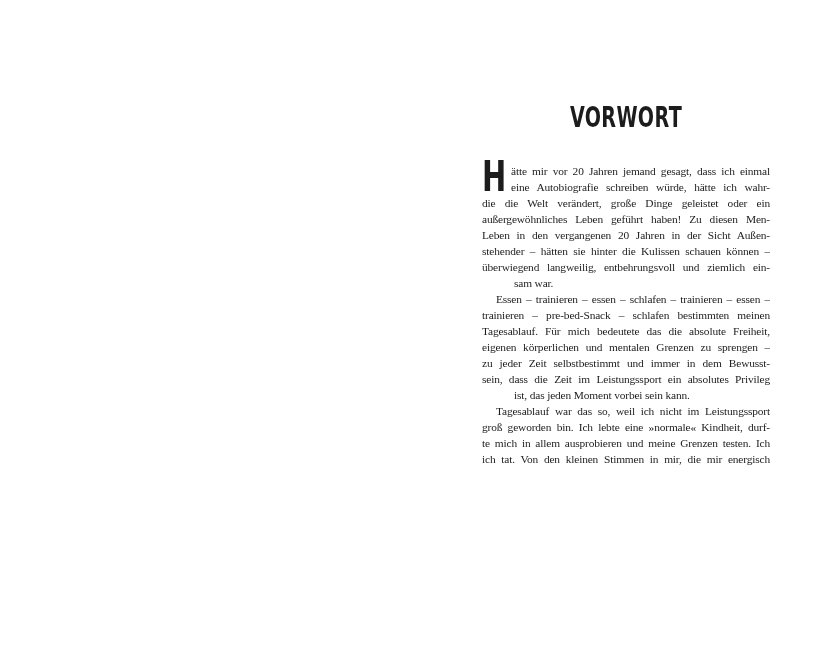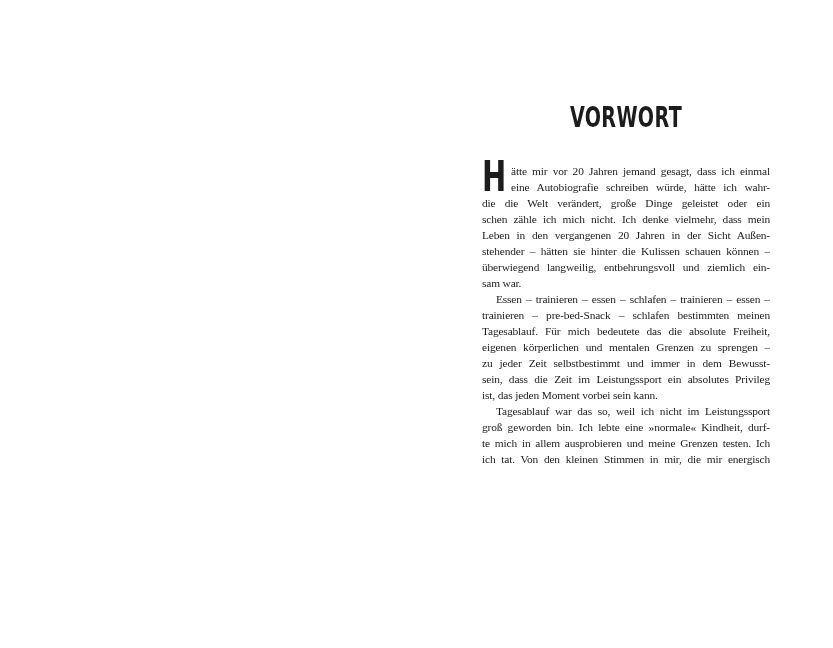--- a/index.html
+++ b/index.html
@@ -45,20 +45,21 @@
   .para { position: relative; }
   .line {
     height: 16px;
     overflow: hidden;
     text-align: justify;
     text-align-last: justify;
   }
   .line.no-just {
     text-align: left;
     text-align-last: left;
+    margin-left: 32px;
   }
   .line.cap-indent { padding-left: 29px; }
   .line.first-indent { padding-left: 14px; }
   .dropcap {
     position: absolute;
     left: 0;
     top: -7px;
     font-family: "DejaVu Sans", sans-serif;
     font-weight: bold;
     font-size: 42px;
@@ -102,21 +103,21 @@
 
 <div class="sheet">
   <h1 class="title">VORWORT</h1>
 
   <div class="textcol" id="textcol">
       <div class="para">
         <span class="dropcap">H</span>
         <div class="line cap-indent">ätte mir vor 20 Jahren jemand gesagt, dass ich einmal</div>
         <div class="line cap-indent">eine Autobiografie schreiben würde, hätte ich wahr-</div>
         <div class="line">die die Welt verändert, große Dinge geleistet oder ein</div>
-        <div class="line">schen zähle ich mich nicht. Ich denke vielmehr, dass mein</div>
+        <div class="line">außergewöhnliches Leben geführt haben! Zu diesen Men-</div>
         <div class="line">Leben in den vergangenen 20 Jahren in der Sicht Außen-</div>
         <div class="line">stehender – hätten sie hinter die Kulissen schauen können –</div>
         <div class="line">überwiegend langweilig, entbehrungsvoll und ziemlich ein-</div>
         <div class="line no-just">sam war.</div>
       </div>
       <div class="para">
         <div class="line first-indent">Essen – trainieren – essen – schlafen – trainieren – essen –</div>
         <div class="line">trainieren – pre-bed-Snack – schlafen bestimmten meinen</div>
         <div class="line">Tagesablauf. Für mich bedeutete das die absolute Freiheit,</div>
         <div class="line">eigenen körperlichen und mentalen Grenzen zu sprengen –</div>

